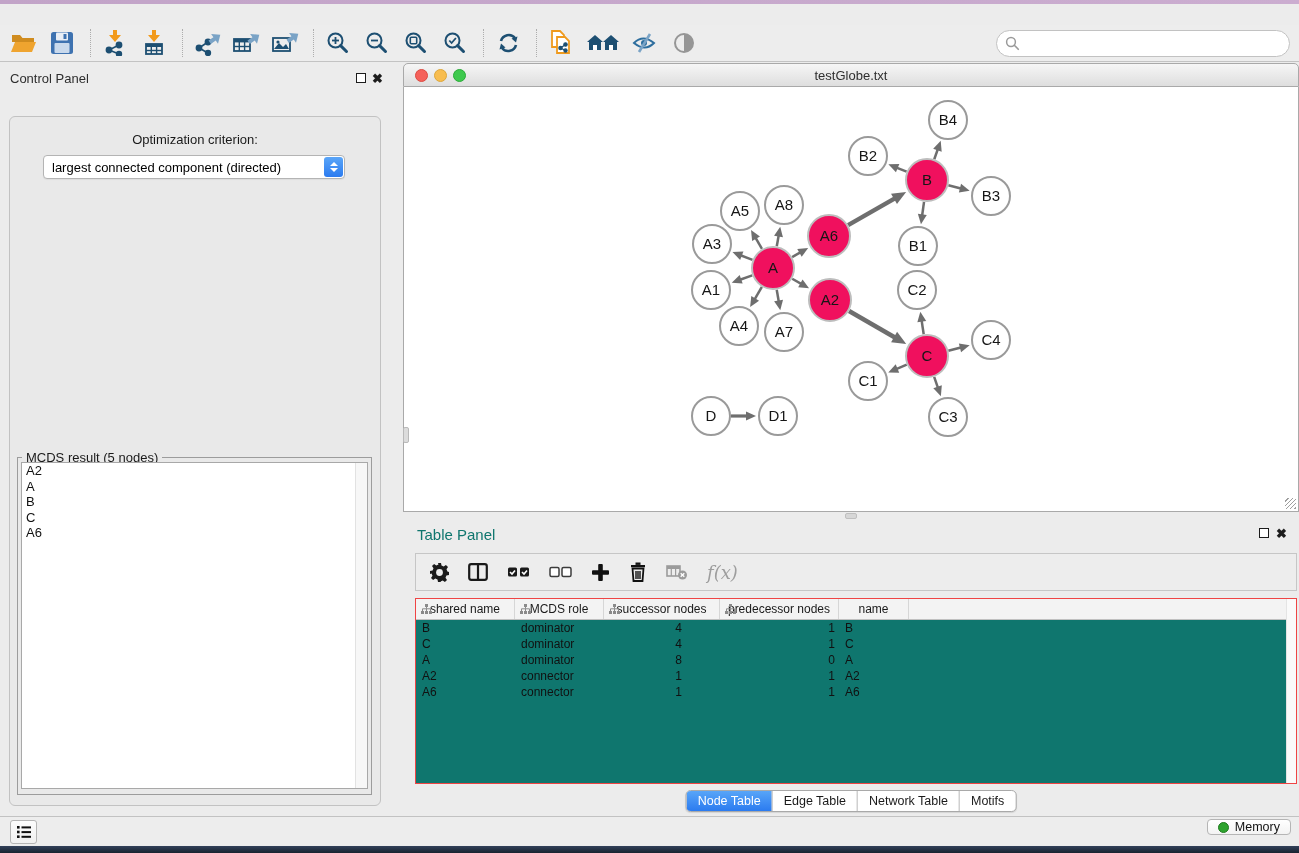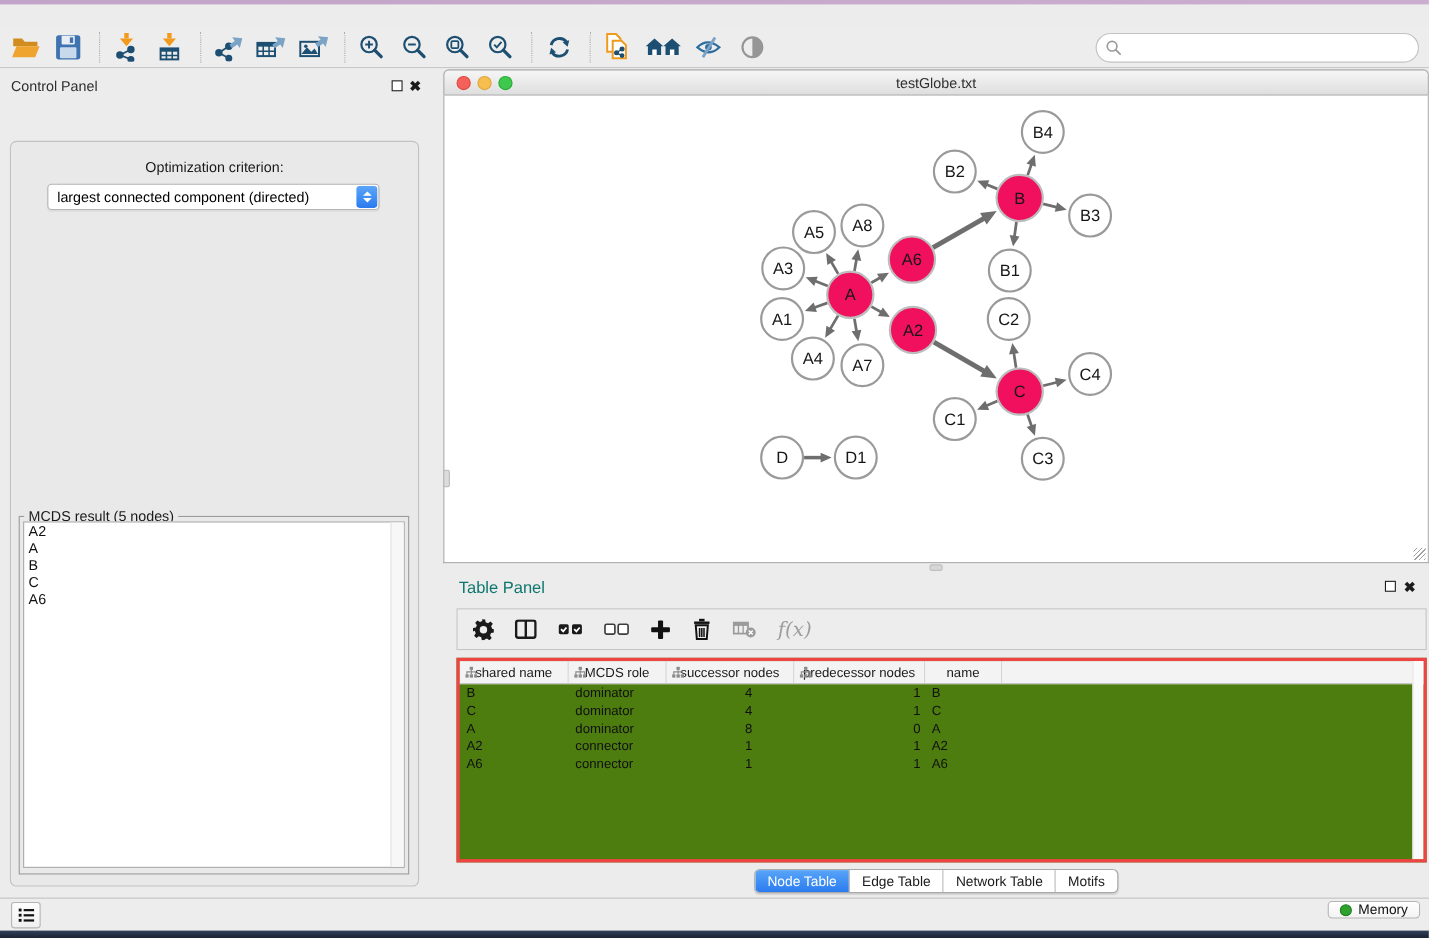--- a/index.html
+++ b/index.html
@@ -41,21 +41,21 @@
 
   .segmented { display:flex; border:1px solid #a9a9a9; border-radius:5px; overflow:hidden; background:#fff;
     box-shadow:0 1px 1px rgba(0,0,0,.10); }
   .seg { padding:2px 12px; font-size:13px; color:#1a1a1a; border-right:1px solid #b9b9b9;
     display:flex; align-items:center; justify-content:center; height:21px; white-space:nowrap; }
   .seg:last-child { border-right:none; }
   .seg.active { background:linear-gradient(#58a5f8,#2b7bf0); color:#fff; }
   .cp-tabs { position:absolute; top:32px; left:50%; transform:translateX(-50%); }
 
   .cp-content { position:absolute; left:9px; right:9px; top:54px; bottom:10px; background:#e9e9e9;
-    border:1px solid #c2c2c2; border-radius:6px;margin-top:12px; }
+    border:1px solid #c2c2c2; border-radius:6px; }
   .opt-label { position:absolute; top:15px; width:100%; text-align:center; font-size:13px; color:#1a1a1a; }
   .mac-select { position:absolute; left:33px; right:35px; top:38px; height:24px; background:#fff;
     border:1px solid #b4b4b4; border-radius:4px; display:flex; align-items:center; box-shadow:0 1px 1px rgba(0,0,0,.05); }
   .mac-select .val { flex:1; font-size:13px; padding-left:8px; white-space:nowrap; overflow:hidden; }
   .stepper { width:19px; height:20px; margin-right:1px; border-radius:3px;
     background:linear-gradient(#5ba6f8,#2b7bf0); display:flex; flex-direction:column; align-items:center; justify-content:center; gap:2px; }
   .tri-up { width:0; height:0; border-left:4px solid transparent; border-right:4px solid transparent; border-bottom:4px solid #fff; }
   .tri-dn { width:0; height:0; border-left:4px solid transparent; border-right:4px solid transparent; border-top:4px solid #fff; }
   .btn-row { position:absolute; top:74px; width:100%; display:flex; justify-content:center; gap:13px; }
   .mac-btn { background:linear-gradient(#ffffff,#f1f1f1); border:1px solid #b4b4b4; border-radius:4px;
@@ -85,21 +85,21 @@
 
   
   .table-panel { position:absolute; left:403px; right:0; top:458px; bottom:4px; }
   .tp-title { position:absolute; left:14px; top:6px; font-size:15px; color:#0f766e; }
   .tp-float { right:30px; top:8px; } .tp-close { right:12px; top:7px; }
   .tp-toolbar { position:absolute; left:12px; right:2px; top:33px; height:38px; background:#ededed;
     border:1px solid #c6c6c6; display:flex; align-items:center; padding-left:14px; gap:19px; }
   .tp-ico { display:flex; align-items:center; justify-content:center; }
   .fx-label { font-family:"DejaVu Serif", serif; font-style:italic; font-size:18px; color:#9e9e9e; }
 
-  .tp-table { position:absolute; left:12px; right:2px; top:78px; bottom:28px; background:#4d7c0f; border:3px solid #ef4444; }
+  .tp-table { position:absolute; left:12px; right:2px; top:78px; bottom:28px; background:#0f766e; border:1px solid #ef4444; }
   .thead { display:flex; height:21px; background:#f3f3f3; border-bottom:1px solid #c0c0c0; }
   .th { position:relative; font-size:12px; color:#1a1a1a; line-height:20px; text-align:center;
     border-right:1px solid #d6d6d6; overflow:hidden; white-space:nowrap; }
   .th .ticon { position:absolute; left:5px; top:5px; }
   .tr { display:flex; height:16px; }
   .td { font-size:12px; line-height:16px; color:#111; padding:0 6px; overflow:hidden; white-space:nowrap; }
   .td.right { text-align:right; }
   .tp-scroll { position:absolute; right:0; top:0; bottom:0; width:10px; background:#fafafa; border-left:1px solid #e4e4e4; }
   .tp-tabs { position:absolute; bottom:0px; left:50%; transform:translateX(-50%); }
   .tp-tabs .seg { font-size:12.5px; height:20px; padding:2px 11px; }

